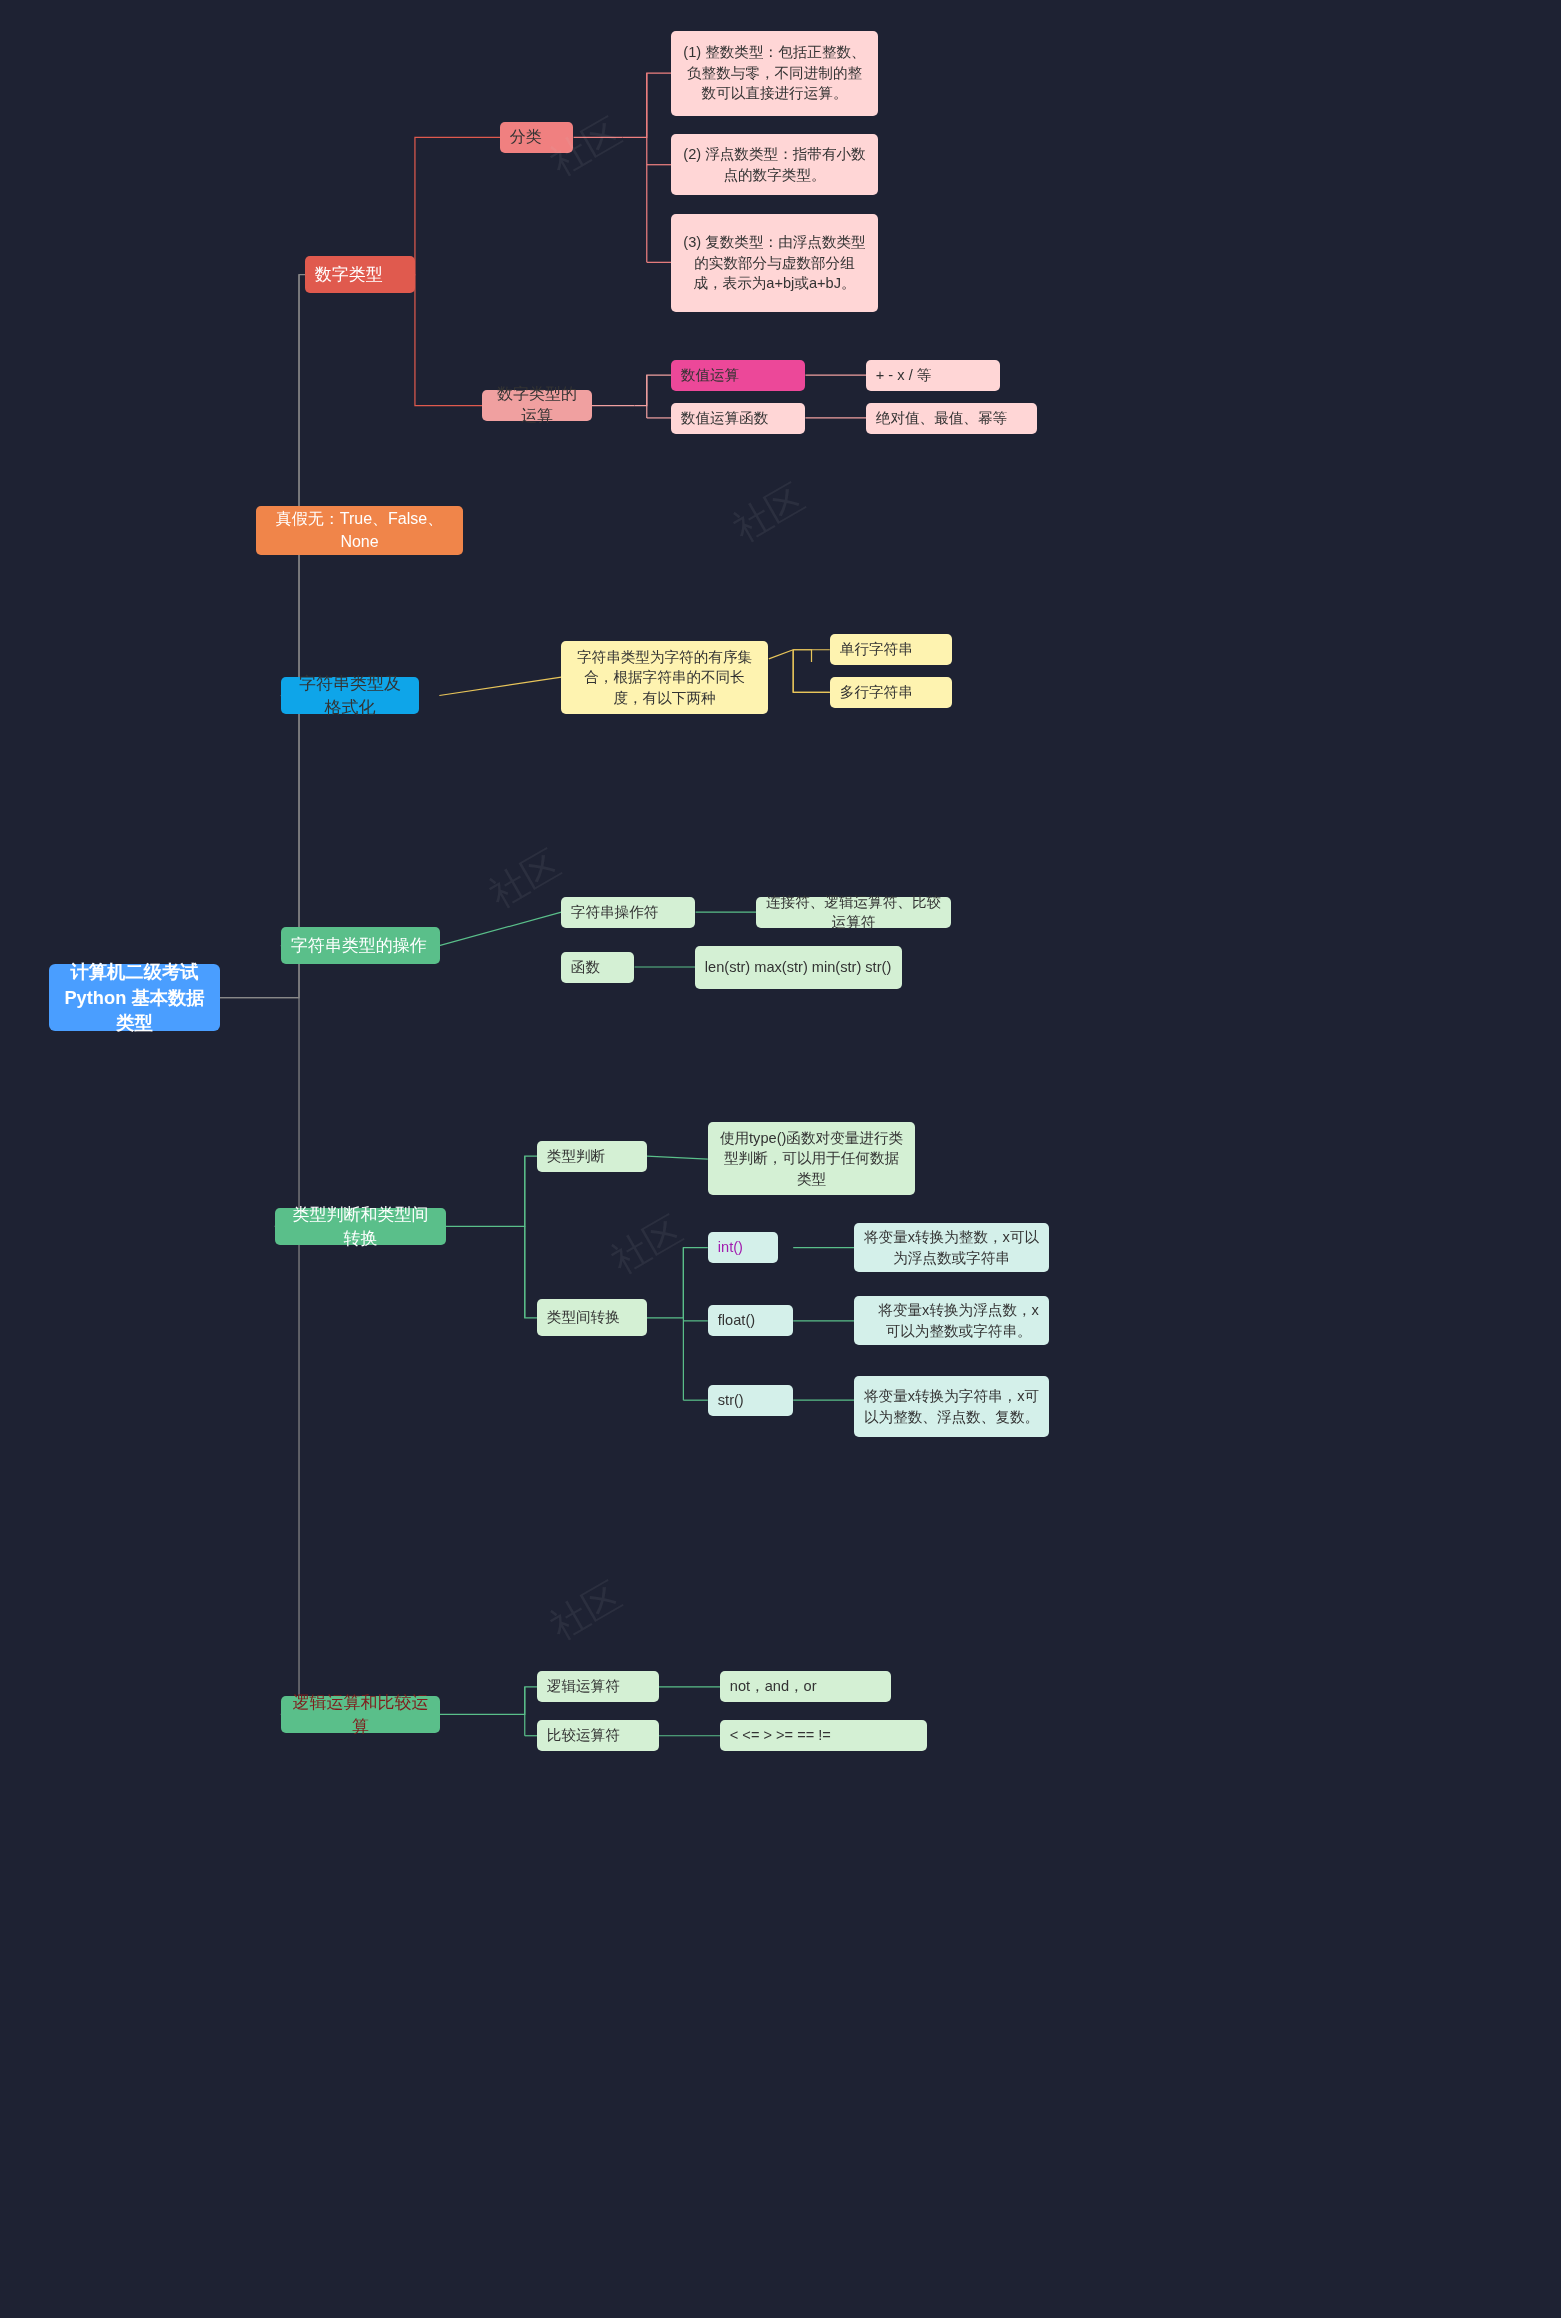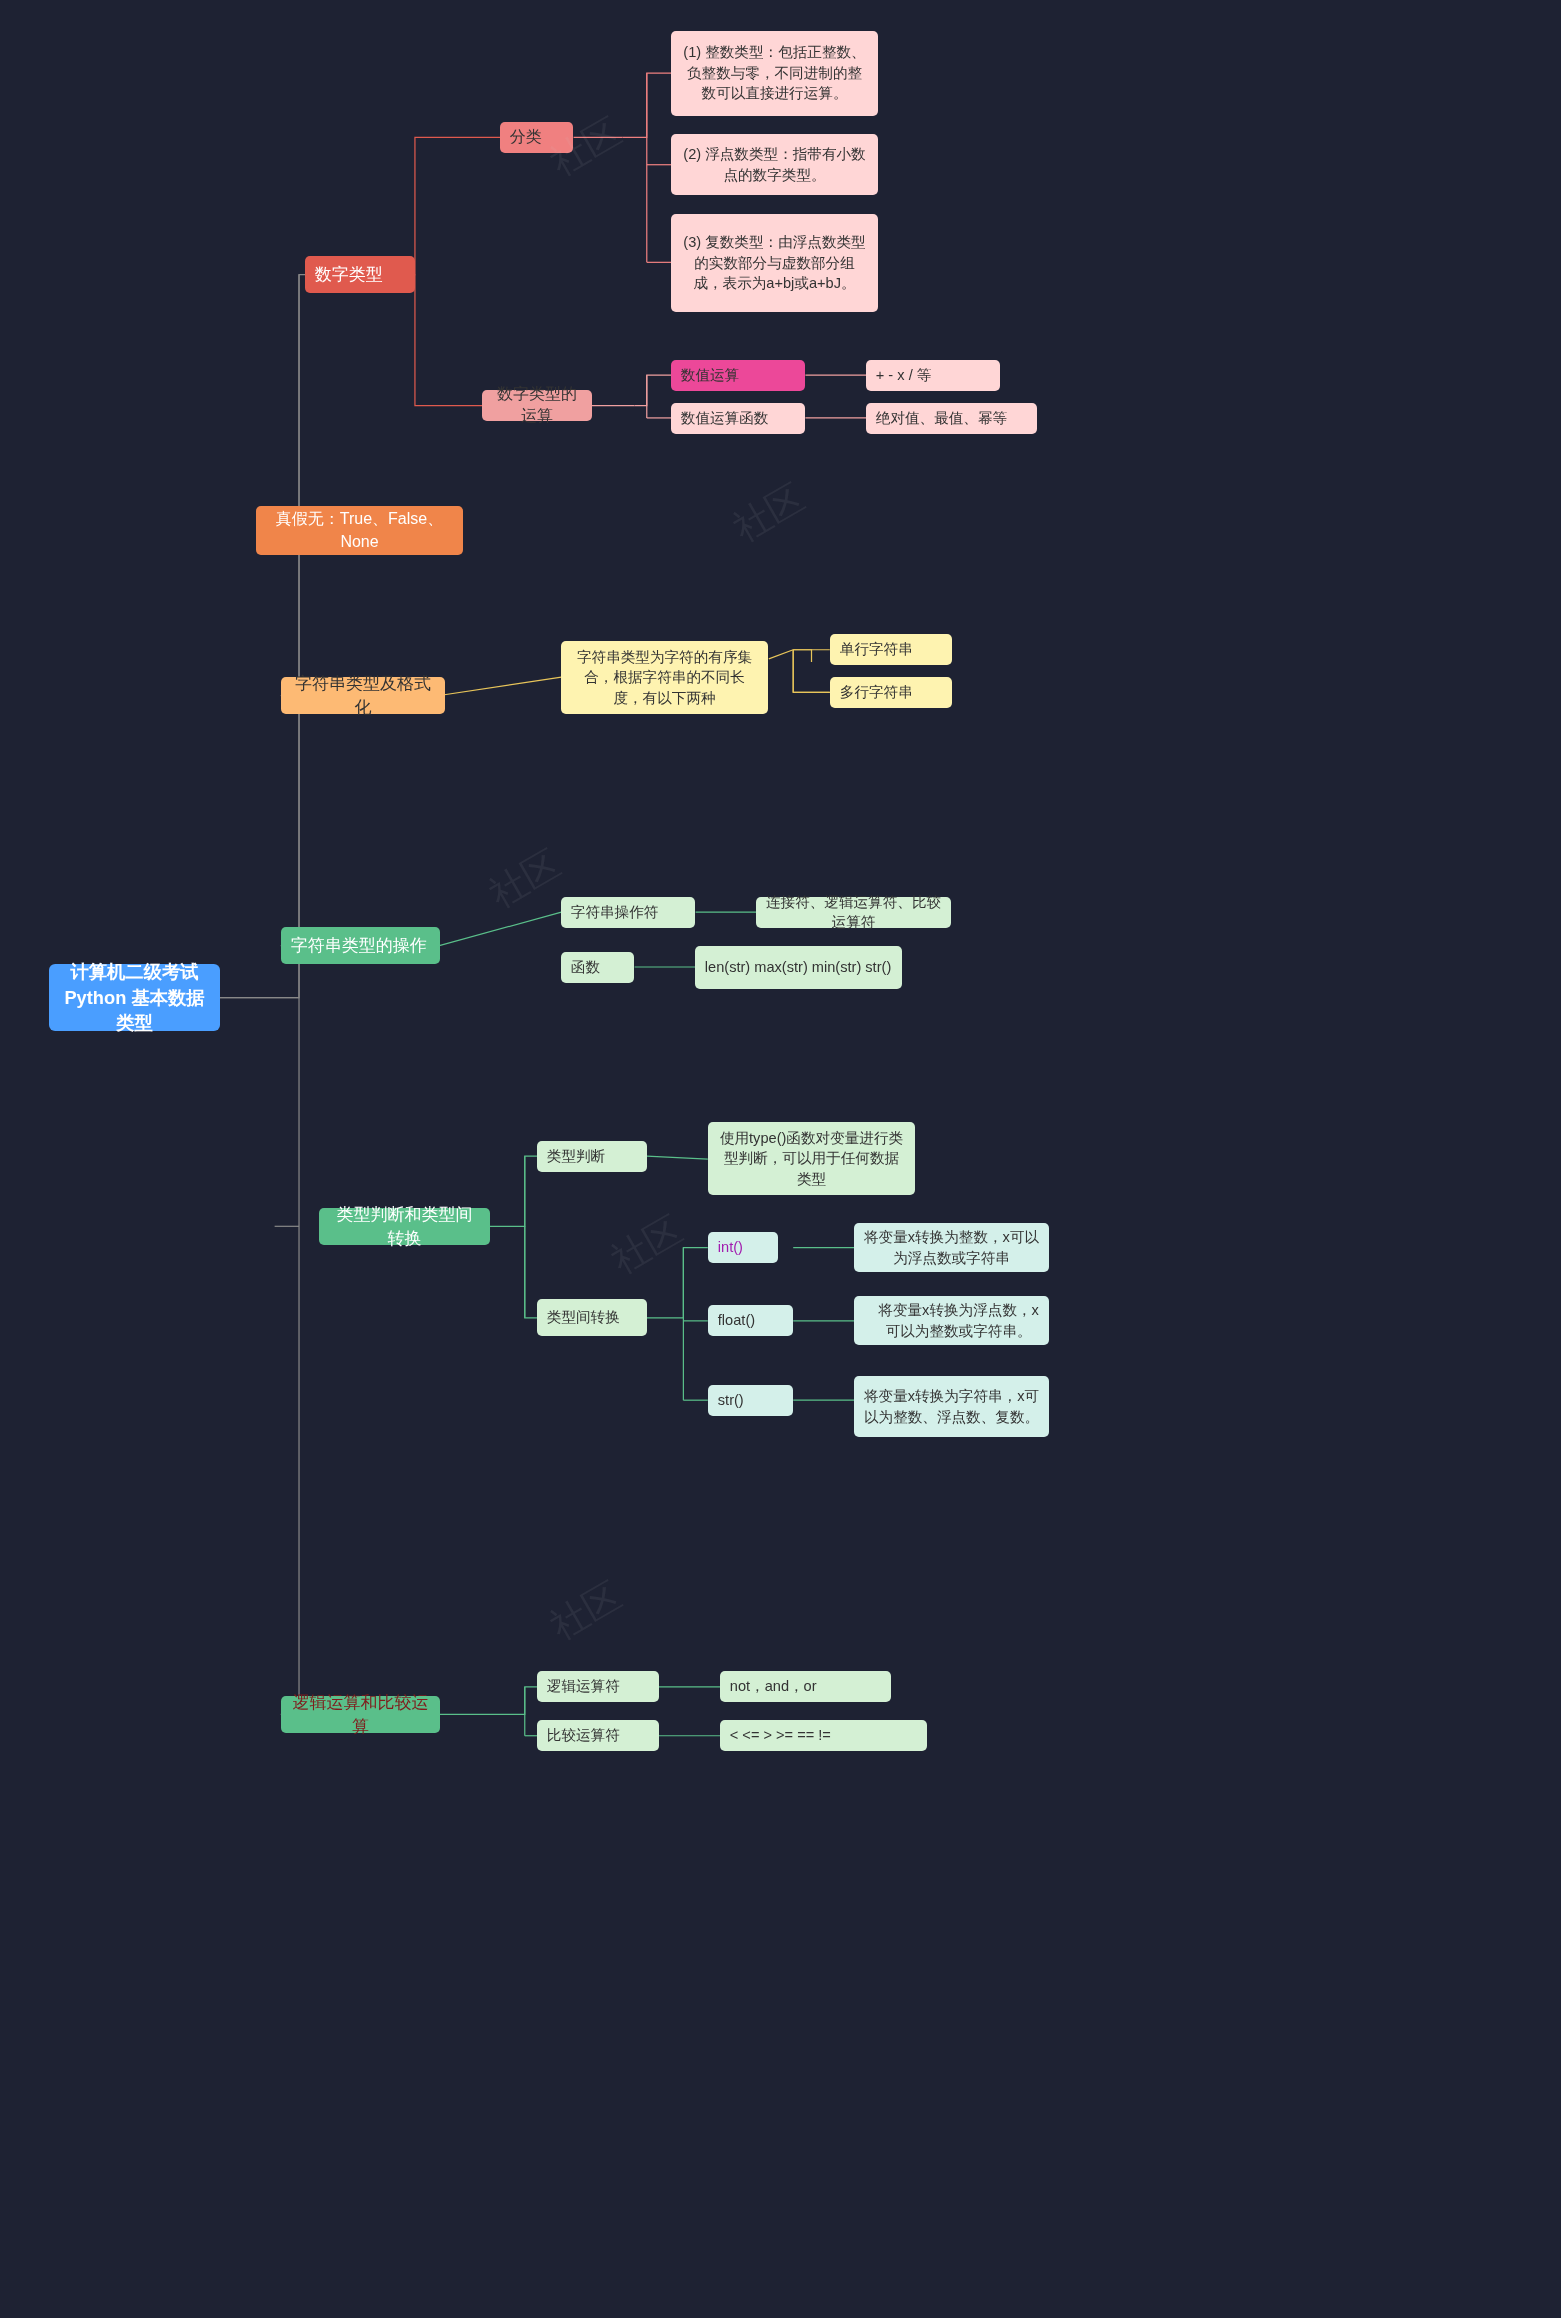--- a/index.html
+++ b/index.html
@@ -71,24 +71,24 @@
       background: #f0854a;
       color: #fff;
       font-size: 16px;
       width: 207px;
       height: 49px;
       left: 256px;
       top: 506px;
     }
 
     .node-l1-string-type {
-      background: #fdba74;
+      background: #0ea5e9;
       color: #333;
       font-size: 17px;
-      width: 164px;
+      width: 138px;
       height: 37px;
       left: 281px;
       top: 677px;
     }
 
     .node-l1-string-op {
       background: #5abf8a;
       color: #fff;
       font-size: 17px;
       width: 159px;
@@ -98,21 +98,20 @@
     }
 
     .node-l1-type-conv {
       background: #5abf8a;
       color: #fff;
       font-size: 17px;
       width: 171px;
       height: 37px;
       left: 275px;
       top: 1208px;
-      margin-left: 44px;
     }
 
     .node-l1-logic {
       background: #5abf8a;
       color: #7f1d1d;
       font-size: 17px;
       width: 159px;
       height: 37px;
       left: 281px;
       top: 1696px;

